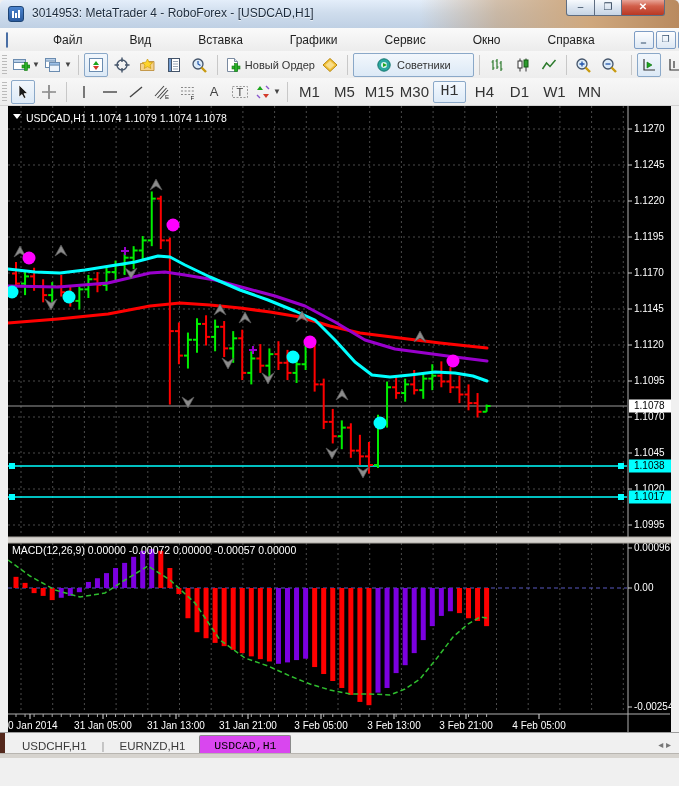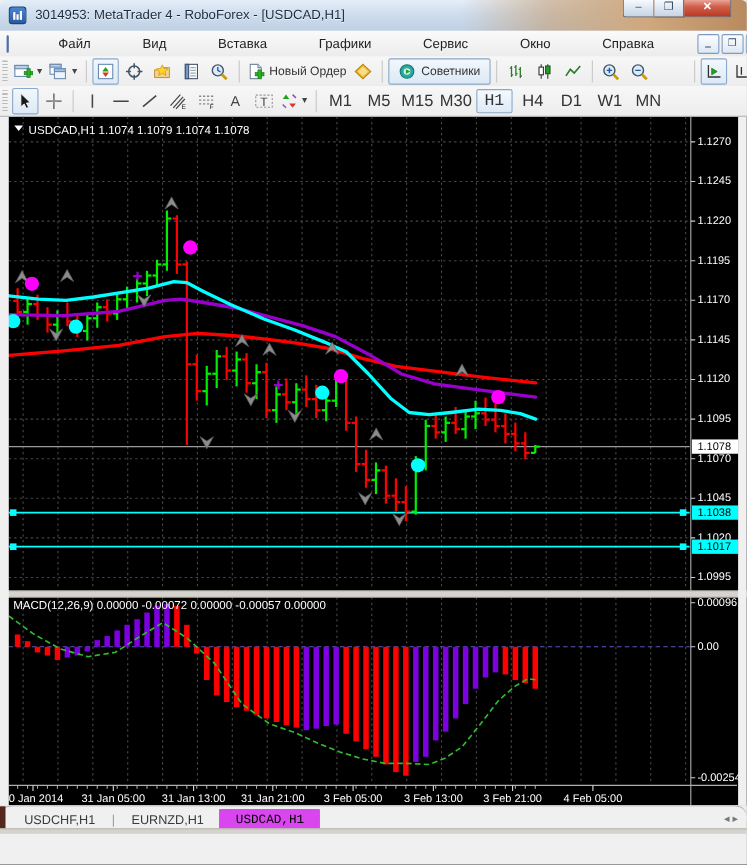--- a/index.html
+++ b/index.html
@@ -51,21 +51,21 @@
   .caret{font-size:8px;color:#444;margin-left:2px;}
   .vsep{width:1px;height:20px;background:#c8c8c8;margin:0 4px;}
   .tfbtn{width:31px;height:20px;line-height:20px;text-align:center;color:#333;margin:0 1px;
     border:1px solid transparent;border-radius:2px;font-size:15px;}
   .tfbtn.active{border:1px solid #8aa8c8;background:linear-gradient(180deg,#f4f9fe,#ddeaf7);font-family:Liberation Mono, monospace;}
   .tb-right{margin-left:auto;display:flex;align-items:center;}
   
   .chartarea{position:absolute;left:0;top:106px;width:679px;height:626px;}
   
   .tabbar{position:absolute;left:0;top:732px;width:679px;height:21px;background:#f0f0f0;
-    border-top:1px solid #9c9c9c;display:flex;align-items:flex-end;font-size:11.5px;color:#3a3a3a;border-radius:11px;}
+    border-top:1px solid #9c9c9c;display:flex;align-items:flex-end;font-size:11.5px;color:#3a3a3a;}
   .brown-sliver{position:absolute;left:0;top:0;width:5px;height:21px;background:#54281c;}
   .tab{padding:3px 14px 2px 14px;}
   .tabsep{color:#999;padding:0 1px 2px 1px;}
   .tab.active{background:#d946ef;border:1px solid #8a8a8a;border-bottom:1px solid #fff;
     border-radius:2px 2px 0 0;margin-bottom:-1px;color:#000;font-family:Liberation Mono, monospace;}
   .tab-arrows{margin-left:auto;margin-right:8px;color:#777;font-size:10px;padding-bottom:4px;}
   .winborder-bottom{position:absolute;left:0;top:753px;width:679px;height:4px;background:#d6d3ce;border-top:1px solid #b8b5b0;}
   
   .taskbar{position:absolute;left:0;top:757px;width:679px;height:29px;
     background:linear-gradient(180deg,#4e4a48 0%,#2b2826 35%,#141311 100%);}
@@ -178,21 +178,21 @@
         </svg>
       <span class="lbl">Новый Ордер</span>
     </div>
     <div class="tbtn">
       <svg width="18" height="16">
           <path d="M9 1.5 L16 8 L9 14.5 L2 8 Z" fill="#f2c23a" stroke="#b8860b"></path>
           <path d="M9 4 L13.5 8 L9 12 L4.5 8 Z" fill="#f8dd8a"></path>
         </svg>
     </div>
     <div class="vsep"></div>
-    <div class="tbtn boxed" style="padding:0 8px;text-align:center;">
+    <div class="tbtn boxed" style="padding:0 22px;text-align:center;">
       <svg width="17" height="16">
           <circle cx="8" cy="8" r="6.2" fill="#2aa8a0" stroke="#15756e"></circle>
           <circle cx="8" cy="8" r="3" fill="#d9f2f0"></circle>
           <path d="M7 6 L11 8 L7 10 Z" fill="#1ca51c"></path>
         </svg>
       <span class="lbl">Советники</span>
     </div>
     <div class="vsep"></div>
     <div class="tbtn">
       <svg width="16" height="16">

